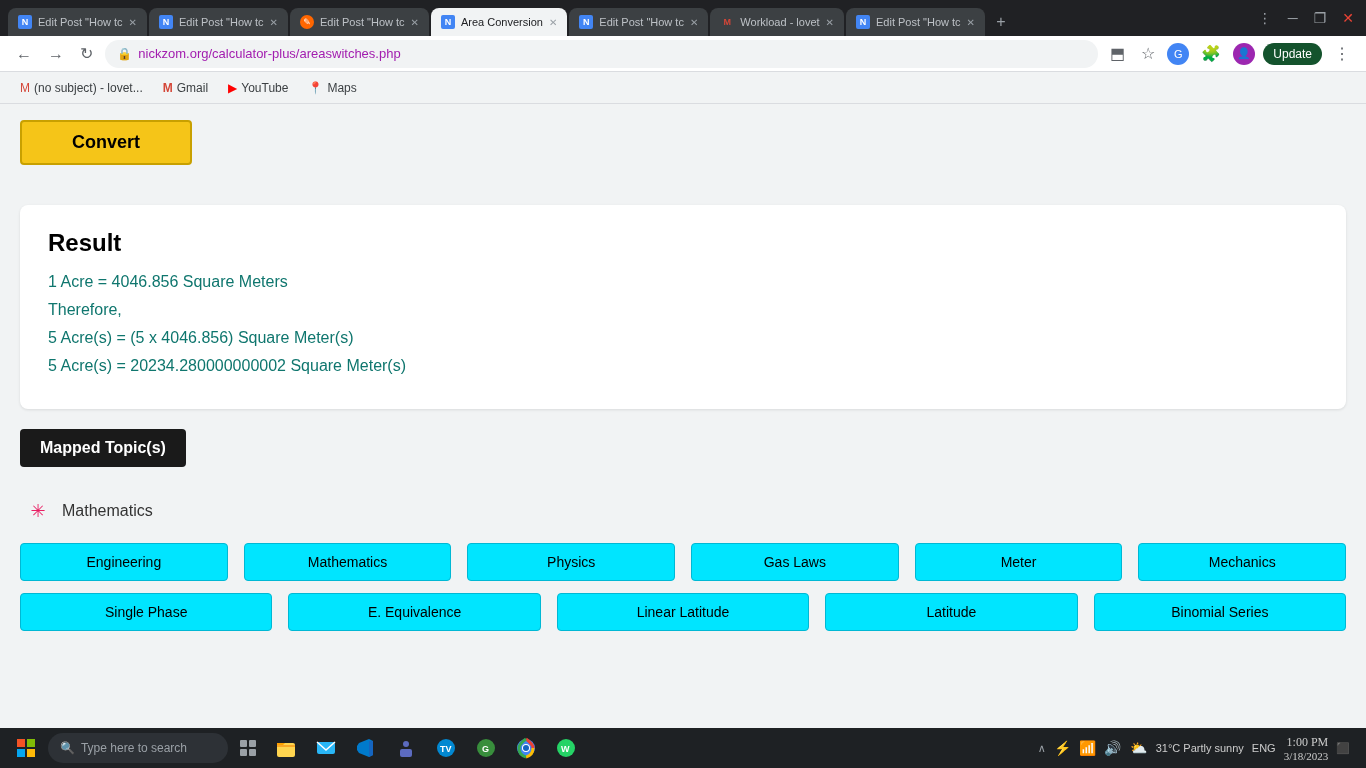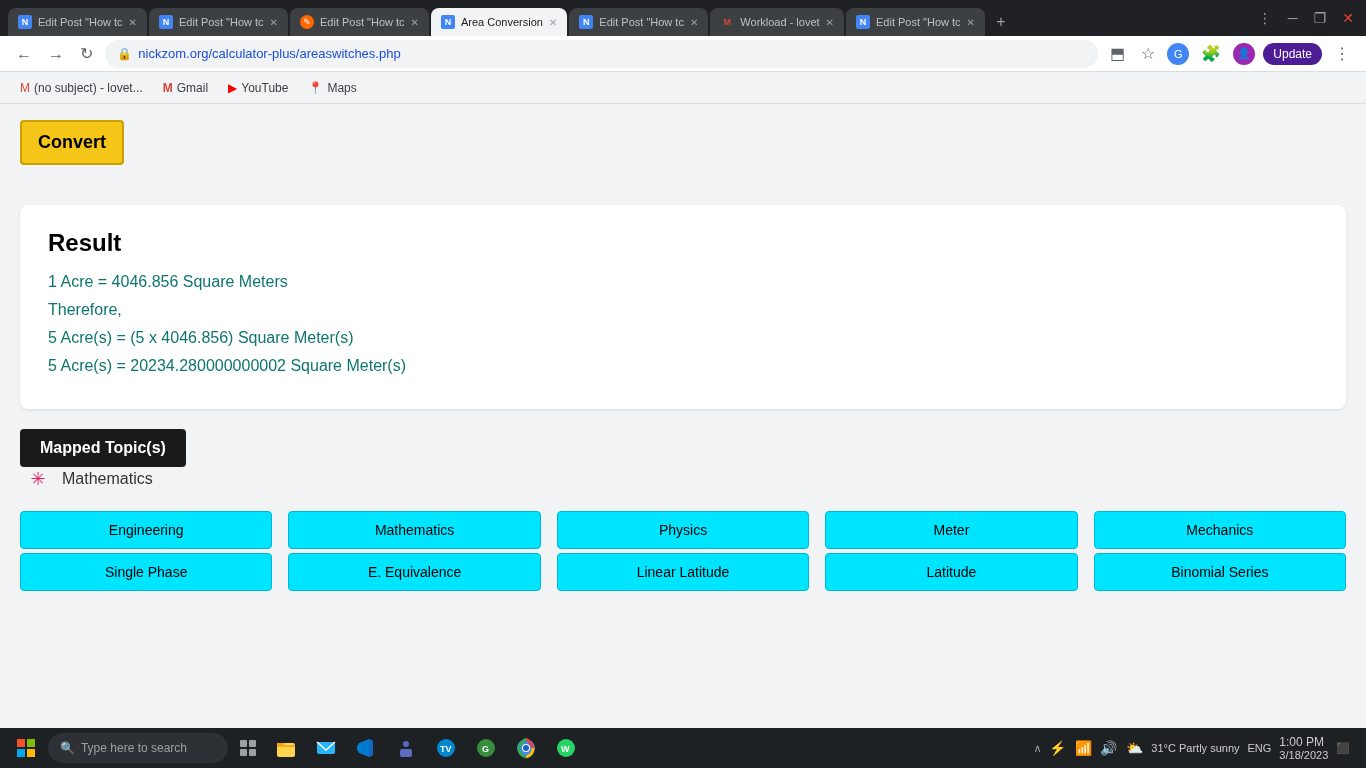--- a/index.html
+++ b/index.html
@@ -104,21 +104,21 @@
       border-radius: 20px;
       height: 28px;
       display: flex;
       align-items: center;
       padding: 0 12px;
       gap: 6px;
       font-size: 13px;
       color: #202124;
     }
     .lock-icon { color: #5f6368; font-size: 12px; }
-    .url-text { font-size: 13px; color: #1d4ed8; }
+    .url-text { font-size: 13px; color: #a21caf; }
     .address-actions {
       display: flex;
       align-items: center;
       gap: 8px;
     }
     .addr-action-btn { color: #5f6368; font-size: 16px; cursor: pointer; padding: 4px; }
 
     
     .bookmarks-bar {
       background: #f1f3f4;
@@ -146,21 +146,21 @@
       padding: 16px 20px;
       overflow-y: auto;
       height: calc(768px - 36px - 36px - 32px - 40px);
     }
 
     
     .convert-btn {
       background: #f5c518;
       border: 2px solid #c8a000;
       border-radius: 4px;
-      padding: 10px 16px;
+      padding: 10px 50px;
       font-size: 18px;
       font-weight: bold;
       color: #000;
       cursor: pointer;
       margin-bottom: 20px;
       display: inline-block;
     }
 
     
     .result-box {
@@ -184,21 +184,21 @@
 
     
     .mapped-topics-header {
       background: #1a1a1a;
       color: #fff;
       padding: 10px 20px;
       display: inline-block;
       border-radius: 4px;
       font-size: 16px;
       font-weight: bold;
-      margin-bottom: 0;
+      margin-bottom: 32px;
     }
     .topic-item {
       display: flex;
       align-items: center;
       gap: 10px;
       font-size: 16px;
       color: #333;
       margin-bottom: 8px;
       padding-left: 4px;
     }
@@ -211,21 +211,21 @@
       font-size: 14px;
     }
 
     
     .category-section {
       margin-top: 20px;
     }
     .category-row {
       display: flex;
       gap: 16px;
-      margin-bottom: 4px;
+      margin-bottom: 12px;
       flex-wrap: nowrap;
     }
     .category-btn {
       background: #00e5ff;
       border: 1.5px solid #00b8d4;
       border-radius: 4px;
       padding: 10px 0;
       font-size: 14px;
       font-weight: 500;
       color: #000;
@@ -292,21 +292,21 @@
       cursor: pointer;
       border-radius: 4px;
     }
     .taskbar-tray {
       display: flex;
       align-items: center;
       gap: 8px;
       padding: 0 8px;
     }
     .tray-text { font-size: 11px; color: #ccc; }
-    .tray-time { text-align: left; }
+    .tray-time { text-align: right; font-family: Liberation Serif, serif; }
     .tray-time .time { font-size: 12px; color: #ccc; display: block; }
     .tray-time .date { font-size: 11px; color: #ccc; display: block; }
 
     
     .favicon-n { 
       width: 14px; height: 14px; background: #4285f4;
       display: inline-flex; align-items: center; justify-content: center;
       border-radius: 2px; color: white; font-size: 9px; font-weight: bold;
     }
     .favicon-gmail {
@@ -372,21 +372,21 @@
   <div class="url-bar">
     <span class="lock-icon">🔒</span>
     <span class="url-text">nickzom.org/calculator-plus/areaswitches.php</span>
   </div>
   <div class="address-actions">
     <span class="addr-action-btn">⬒</span>
     <span class="addr-action-btn">☆</span>
     <span class="addr-action-btn" style="width:22px;height:22px;background:#4285f4;border-radius:50%;display:inline-flex;align-items:center;justify-content:center;color:white;font-size:11px;">G</span>
     <span class="addr-action-btn">🧩</span>
     <span class="addr-action-btn" style="width:22px;height:22px;background:#9c27b0;border-radius:50%;display:inline-flex;align-items:center;justify-content:center;color:white;font-size:11px;">👤</span>
-    <button style="background:#4c1d95;color:white;border:none;border-radius:12px;padding:4px 10px;font-size:12px;cursor:pointer;">Update</button>
+    <button style="background:#14532d;color:white;border:none;border-radius:12px;padding:4px 10px;font-size:12px;cursor:pointer;">Update</button>
     <span class="addr-action-btn">⋮</span>
   </div>
 </div>
 
 <div class="bookmarks-bar">
   <div class="bookmark-item">
     <span style="color:#d44638;font-size:12px;">M</span>
     <span>(no subject) - lovet...</span>
   </div>
   <div class="bookmark-item">
@@ -423,20 +423,21 @@
       <span class="math-icon" style="color:#e91e63;font-size:18px;">✳</span>
       <span>Mathematics</span>
     </div>
   </div>
 
   <div class="category-section">
     <div class="category-row">
       <button class="category-btn">Engineering</button>
       <button class="category-btn">Mathematics</button>
       <button class="category-btn">Physics</button>
+      <button class="category-btn">Gas Laws</button>
       <button class="category-btn">Meter</button>
       <button class="category-btn">Mechanics</button>
     </div>
     <div class="category-row">
       <button class="category-btn">Single Phase</button>
       <button class="category-btn">E. Equivalence</button>
       <button class="category-btn">Linear Latitude</button>
       <button class="category-btn">Latitude</button>
       <button class="category-btn">Binomial Series</button>
     </div>

